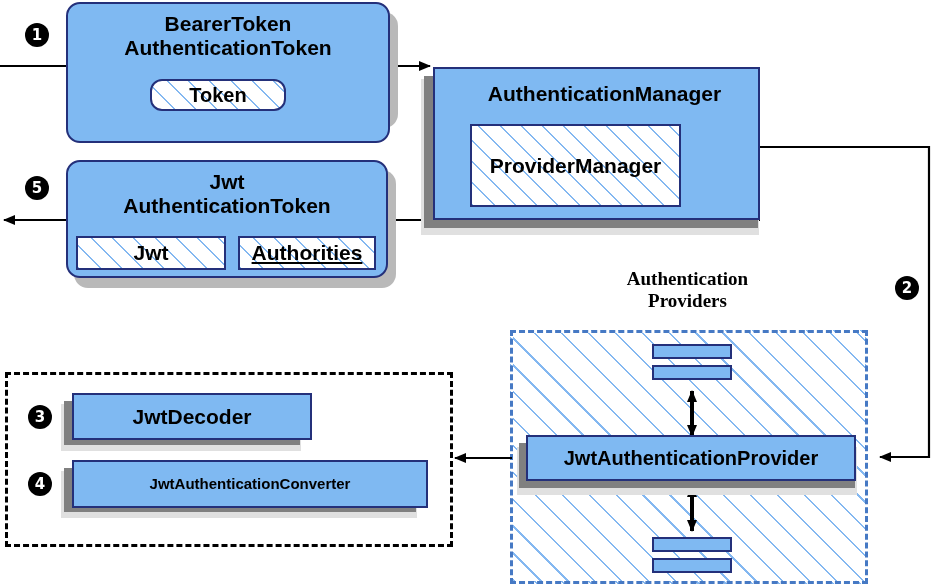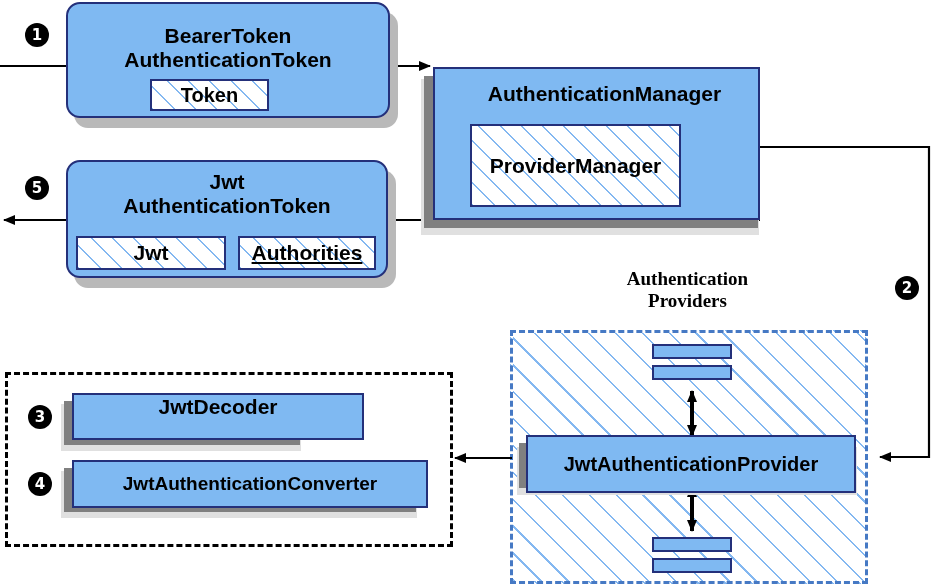--- a/index.html
+++ b/index.html
@@ -161,34 +161,34 @@
   <div class="dashed-blue" style="left:510px; top:330px; width:358px; height:254px; z-index:2;"></div>
 
   <div class="bar" style="left:652px; top:344px; width:80px; height:15px; z-index:4;"></div>
   <div class="bar" style="left:652px; top:365px; width:80px; height:15px; z-index:4;"></div>
 
   <div class="bar" style="left:652px; top:537px; width:80px; height:15px; z-index:4;"></div>
   <div class="bar" style="left:652px; top:558px; width:80px; height:15px; z-index:4;"></div>
 
   <div class="shadow-sq2" style="left:517px; top:447px; width:340px; height:48px; z-index:4;"></div>
   <div class="shadow-sq1" style="left:519px; top:443px; width:336px; height:45px; z-index:5;"></div>
-  <div class="node" style="left:526px; top:435px; width:330px; height:58px; z-index:6;
+  <div class="node" style="left:526px; top:435px; width:330px; height:46px; z-index:6;
               justify-content:center;">
     <span class="title" style="font-size:20px;">JwtAuthenticationProvider</span>
   </div>
 
   <div style="position:absolute; left:74px; top:12px; width:324px; height:116px;
               background:#b9b9b9; border-radius:14px; z-index:4;"></div>
-  <div class="node rounded" style="left:66px; top:2px; width:324px; height:116px; z-index:5;
-              padding-top:20px;">
+  <div class="node rounded" style="left:66px; top:2px; width:324px; height:141px; z-index:5;
+              padding-top:8px;">
     <span class="title" style="font-size:21px;">BearerToken
 AuthenticationToken</span>
   </div>
-  <div class="hatchbox" style="left:150px; top:79px; width:119px; height:32px; z-index:6;
-              font-size:20px;">
+  <div class="hatchbox" style="left:150px; top:79px; width:136px; height:32px; z-index:6;
+              font-size:20px;border-radius:12px;">
     <span>Token</span>
   </div>
 
   <div class="shadow-sq2" style="left:421px; top:79px; width:338px; height:156px; z-index:3;"></div>
   <div class="shadow-sq1" style="left:424px; top:76px; width:334px; height:152px; z-index:4;"></div>
   <div class="node" style="left:433px; top:67px; width:327px; height:153px; z-index:5;
               padding-top:13px;">
     <span class="title" style="font-size:21px;margin-left:16px;">AuthenticationManager</span>
   </div>
   <div class="hatchbox" style="left:470px; top:124px; width:211px; height:83px; z-index:6;
@@ -209,30 +209,30 @@
   </div>
   <div class="hatchbox" style="left:238px; top:236px; width:138px; height:34px; z-index:6;
               font-size:21px;text-decoration:underline;">
     <span>Authorities</span>
   </div>
 
   <div class="dashed-black" style="left:5px; top:372px; width:448px; height:175px; z-index:2;"></div>
 
   <div class="shadow-sq2" style="left:61px; top:404px; width:240px; height:47px; z-index:3;"></div>
   <div class="shadow-sq1" style="left:64px; top:401px; width:236px; height:44px; z-index:4;"></div>
-  <div class="node" style="left:72px; top:393px; width:292px; height:47px; z-index:5;
-              justify-content:flex-start;">
+  <div class="node" style="left:72px; top:393px; width:240px; height:47px; z-index:5;
+              justify-content:center;">
     <span class="title" style="font-size:21px;">JwtDecoder</span>
   </div>
 
   <div class="shadow-sq2" style="left:61px; top:471px; width:356px; height:47px; z-index:3;"></div>
   <div class="shadow-sq1" style="left:64px; top:468px; width:352px; height:44px; z-index:4;"></div>
   <div class="node" style="left:72px; top:460px; width:356px; height:48px; z-index:5;
               justify-content:center;">
-    <span class="title" style="font-size:19px;">JwtAuthenticationConverter</span>
+    <span class="title" style="font-size:15px;">JwtAuthenticationConverter</span>
   </div>
 
   <div class="step" style="left:25px; top:23px;">1</div>
   <div class="step" style="left:25px; top:176px;">5</div>
   <div class="step" style="left:895px; top:276px;">2</div>
   <div class="step" style="left:28px; top:405px;">3</div>
   <div class="step" style="left:28px; top:472px;">4</div>
 
 </div>
 

